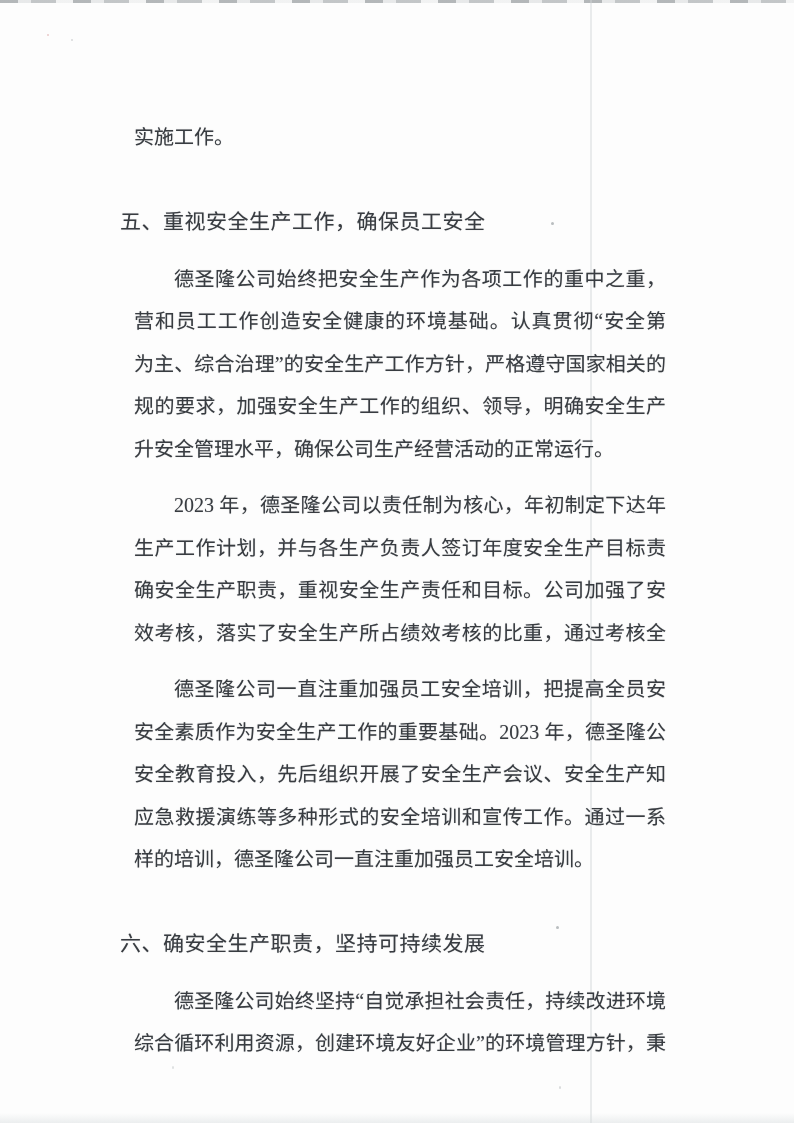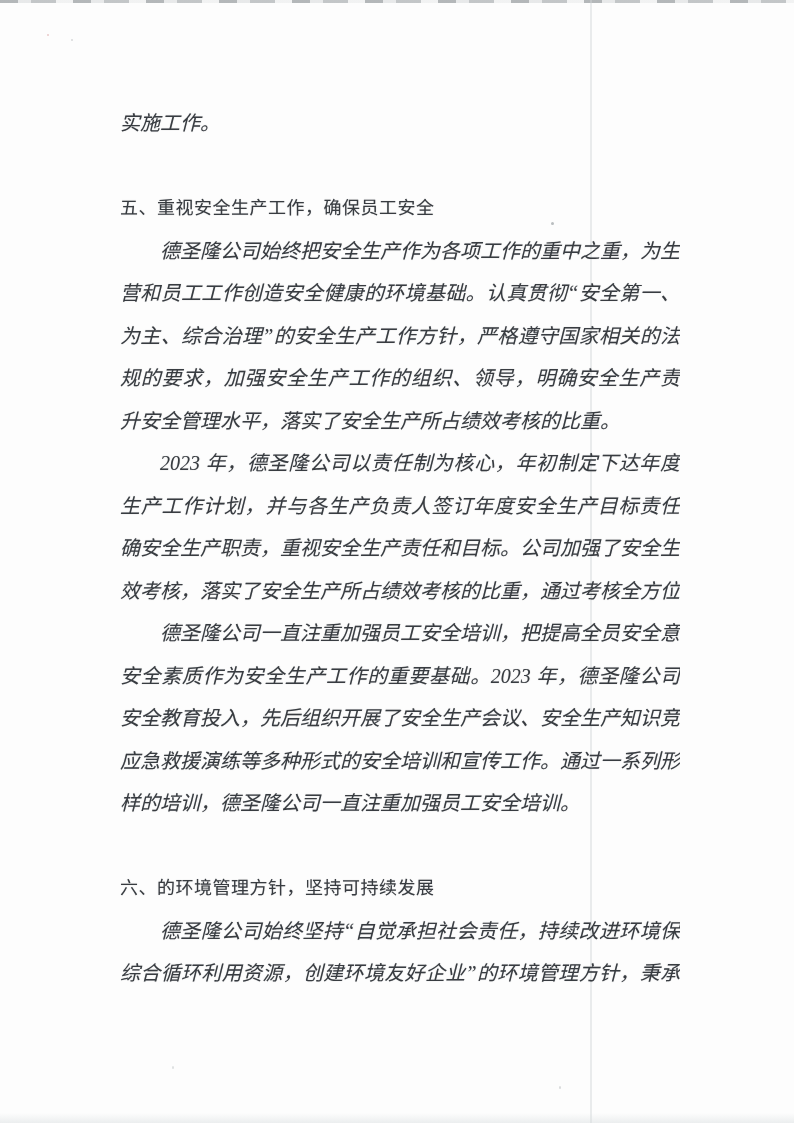--- a/index.html
+++ b/index.html
@@ -48,36 +48,36 @@
   
   .content {
     position: absolute;
     left: 120px;
     top: 102px;
     width: 560px;
     font-size: 20px;
     color: #383c41;
     text-shadow: 0 0 1px rgba(56,60,65,0.35);
   }
-  .para { margin: 0; font-style: italic; }
+  .para { margin: 14px; }
   .line {
     height: 42.5px;
     line-height: 42.5px;
     overflow: hidden;
     word-break: break-all;
   }
   .line.just {
     text-align: justify;
     text-align-last: justify;
     text-justify: inter-character;
   }
   .line.ind { text-indent: 40px; }
   .line.heading {
     margin-top: 42.5px;
-    font-size: 18px;
+    font-size: 21px;
     letter-spacing: 0.5px;
   }
 </style>
 </head>
 <body>
 
 <div class="page">
   <div class="top-edge"></div>
   <div class="v-line"></div>
   <div class="bottom-shade"></div>
@@ -92,34 +92,34 @@
   <div class="content" id="doc-body">
       <div class="para">
         <div class="line">实施工作。</div>
       </div>
       <div class="line heading">五、重视安全生产工作，确保员工安全</div>
       <div class="para">
         <div class="line just ind">德圣隆公司始终把安全生产作为各项工作的重中之重，为生产经</div>
         <div class="line just">营和员工工作创造安全健康的环境基础。认真贯彻“安全第一、预防</div>
         <div class="line just">为主、综合治理”的安全生产工作方针，严格遵守国家相关的法律法</div>
         <div class="line just">规的要求，加强安全生产工作的组织、领导，明确安全生产责任，提</div>
-        <div class="line">升安全管理水平，落实了安全生产所占绩效考核的比重。</div>
+        <div class="line">升安全管理水平，确保公司生产经营活动的正常运行。</div>
       </div>
       <div class="para">
         <div class="line just ind">2023 年，德圣隆公司以责任制为核心，年初制定下达年度安全</div>
         <div class="line just">生产工作计划，并与各生产负责人签订年度安全生产目标责任书，明</div>
         <div class="line just">确安全生产职责，重视安全生产责任和目标。公司加强了安全生产绩</div>
         <div class="line just">效考核，落实了安全生产所占绩效考核的比重，通过考核全方位推动</div>
       </div>
       <div class="para">
         <div class="line just ind">德圣隆公司一直注重加强员工安全培训，把提高全员安全意识和</div>
         <div class="line just">安全素质作为安全生产工作的重要基础。2023 年，德圣隆公司加大</div>
         <div class="line just">安全教育投入，先后组织开展了安全生产会议、安全生产知识竞赛、</div>
         <div class="line just">应急救援演练等多种形式的安全培训和宣传工作。通过一系列形式多</div>
         <div class="line">样的培训，德圣隆公司一直注重加强员工安全培训。</div>
       </div>
-      <div class="line heading">六、的环境管理方针，坚持可持续发展</div>
+      <div class="line heading">六、确安全生产职责，坚持可持续发展</div>
       <div class="para">
         <div class="line just ind">德圣隆公司始终坚持“自觉承担社会责任，持续改进环境保护，</div>
         <div class="line just">综合循环利用资源，创建环境友好企业”的环境管理方针，秉承善待</div>
       </div>
     </div>
 </div>
 
 </body></html>

